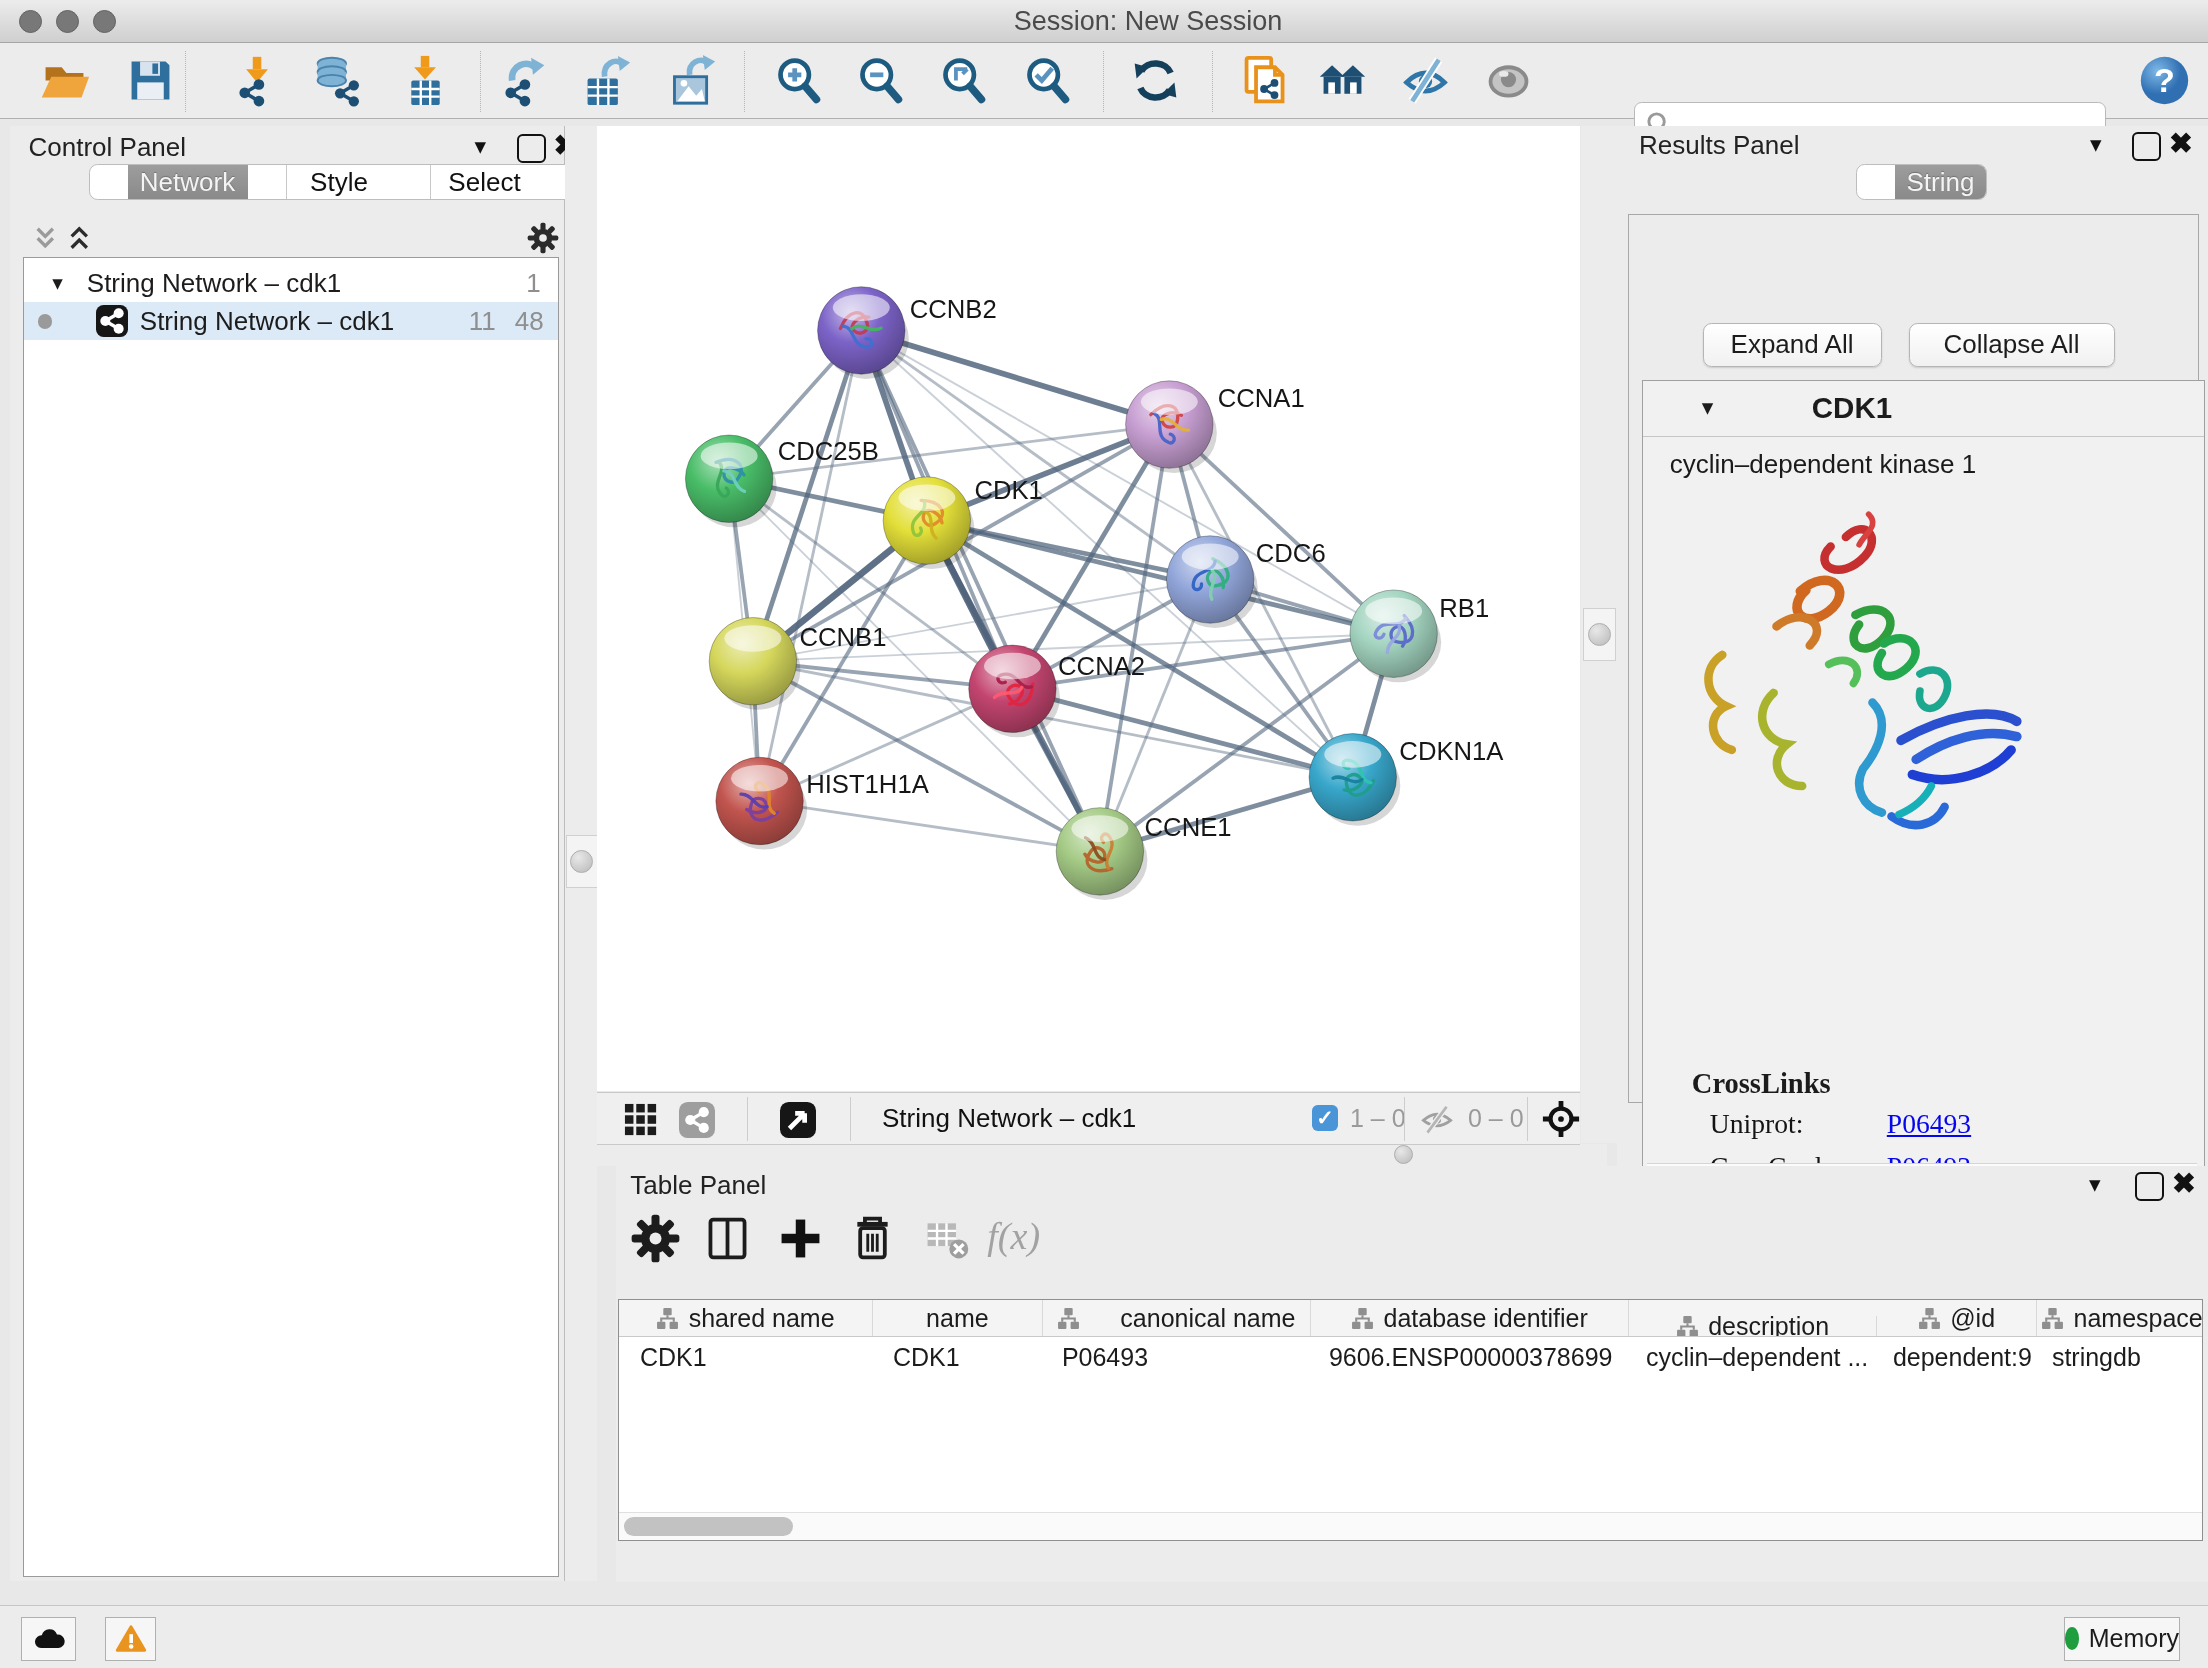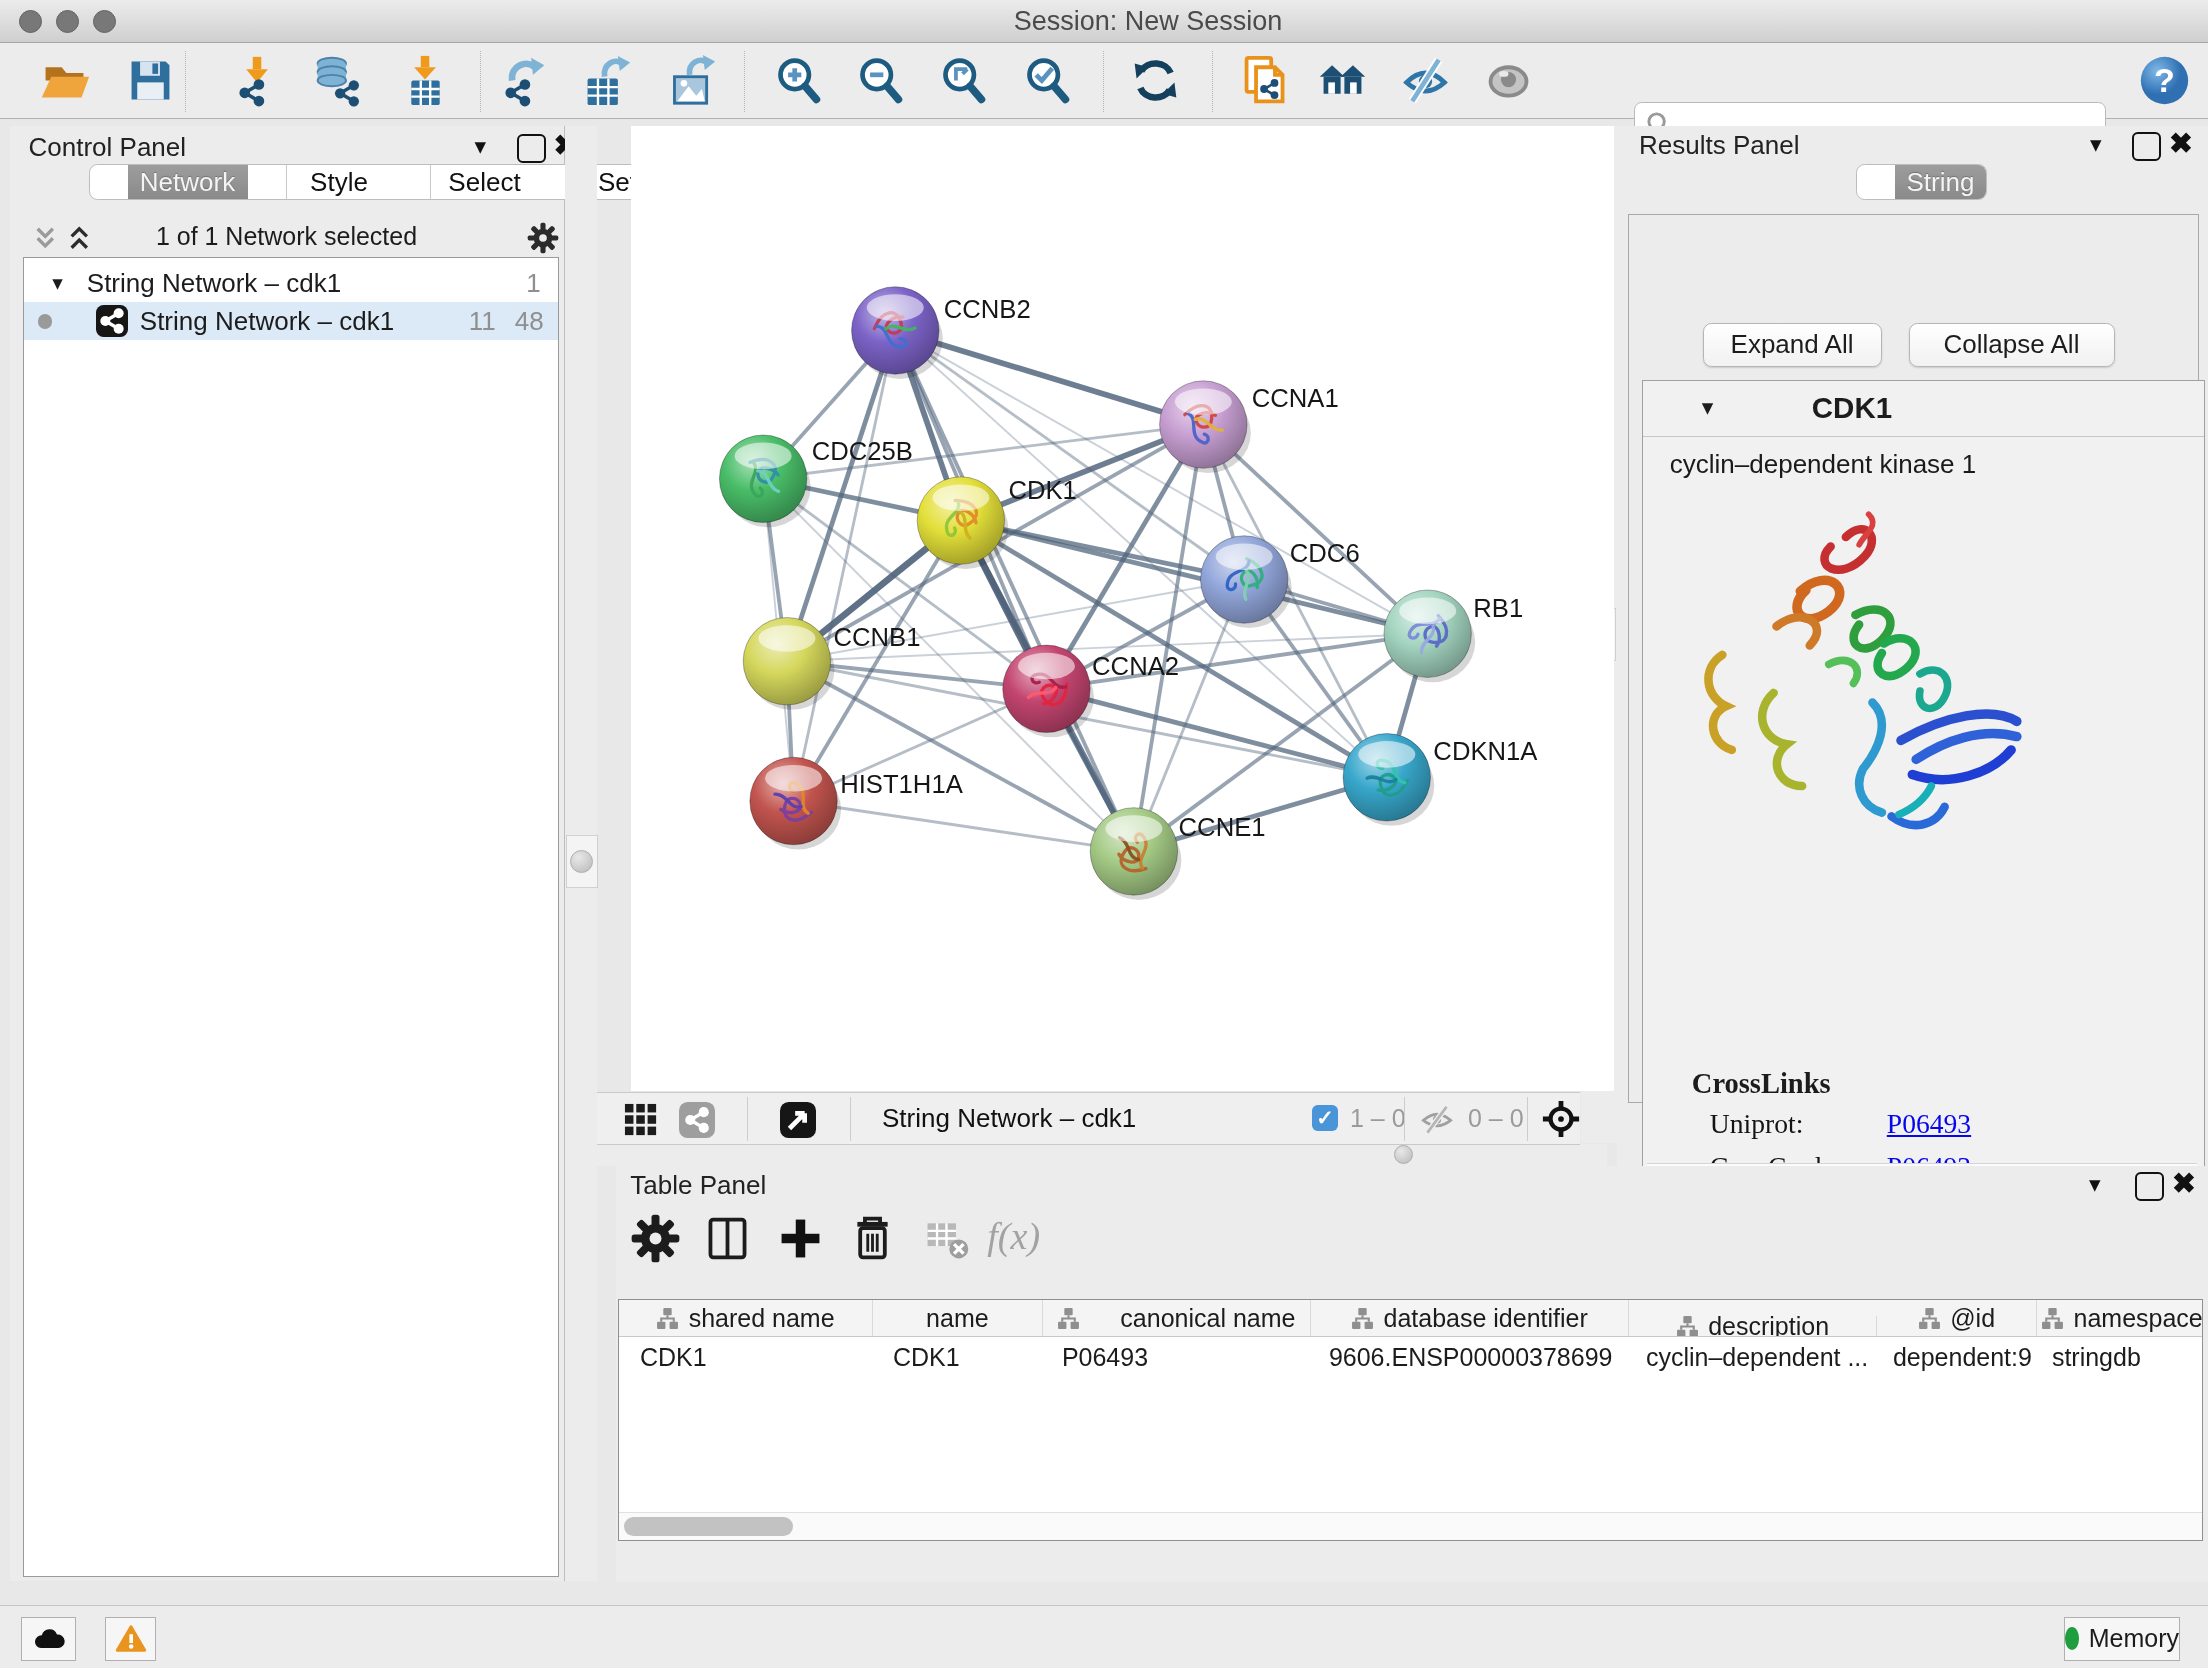--- a/index.html
+++ b/index.html
@@ -32,21 +32,21 @@
   .tree-row{position:absolute;left:0;width:100%;height:38px;font-size:26px;line-height:38px;}
   .tree-num{color:#8f8f8f;}
   #tree-row-net{top:5.7px;}
   #tree-row-view{top:44px;background:#dce9f7;}
   .app-chip{position:absolute;width:32px;height:32px;border-radius:7.6px;background:#161616;top:2.9px;}
   
   .split-strip{background:#ececec;}
   .split-handle{background:#f4f4f4;border:1px solid #d0d0d0;display:flex;align-items:center;justify-content:center;}
   .split-dot{width:21px;height:21px;border-radius:50%;background:radial-gradient(circle at 35% 30%,#e8e8e8,#b9b9b9);border:1px solid #adadad;}
   
-  #net-canvas{left:597px;top:126px;width:983px;height:965px;background:#fff;margin-left:34px;}
+  #net-canvas{left:597px;top:126px;width:983px;height:965px;background:#fff;}
   #net-toolbar{left:597px;top:1092px;width:983px;height:51px;background:#efefef;border-top:1px solid #c9c9c9;border-bottom:1px solid #c9c9c9;}
   .nt-sep{position:absolute;top:3.8px;height:44px;border-left:1px solid #cdcdcd;}
   #net-title{font-size:26px;line-height:51px;color:#111;}
   .nt-count{font-size:25px;line-height:51px;color:#9a9a9a;}
   #nt-checkbox{width:26px;height:26px;border-radius:5.7px;background:#4a94d8;top:12.4px;color:#fff;font-size:21px;text-align:center;line-height:26px;font-weight:bold;}
   
   #results-panel{left:1617px;top:126px;width:592px;height:1040px;background:#ececec;}
   #rp-outer{left:10.5px;top:88px;width:569px;height:887px;border:1.9px solid #a8a8a8;background:#ececec;}
   .rp-btn{position:absolute;top:108px;height:42px;background:linear-gradient(#ffffff,#f1f1f1);border:1px solid #b5b5b5;border-radius:8.6px;font-size:26px;text-align:center;line-height:40px;box-shadow:0 1px 1.9px rgba(0,0,0,.15);}
   #rp-inner{left:13.3px;top:165px;width:561px;height:797px;border:1.9px solid #a0a0a0;background:#f1f1f1;}
@@ -276,21 +276,20 @@
     <div style="width:93px">Sets</div>
   </div>
 
   <div id="cp-sub" class="abs">
     <svg class="abs" style="left:21px;top:7.6px" width="28.5" height="28.5" viewBox="0 0 30 30">
       <path d="M7,5 l8,8 8,-8 M7,15 l8,8 8,-8" fill="none" stroke="#9a9a9a" stroke-width="3.5"></path>
     </svg>
     <svg class="abs" style="left:55px;top:7.6px" width="28.5" height="28.5" viewBox="0 0 30 30">
       <path d="M7,13 l8,-8 8,8 M7,25 l8,-8 8,8" fill="none" stroke="#2b2b2b" stroke-width="3.5"></path>
     </svg>
-    <span class="abs" style="left:0;width:554px;text-align:center;top:5.7px;font-size:25px">1 of 1 Network selected</span>
     <svg class="abs" style="left:516px;top:4.8px" width="34" height="34" viewBox="0 0 36 36">
         <g color="#2b2b2b">
           <use href="#gearIcon" width="36" height="36"></use>
         </g>
       </svg>
   </div>
 
   <div id="cp-tree" class="abs">
     <div class="tree-row" id="tree-row-net">
       <span class="abs" style="left:28.5px;font-size:21px">▾</span>

